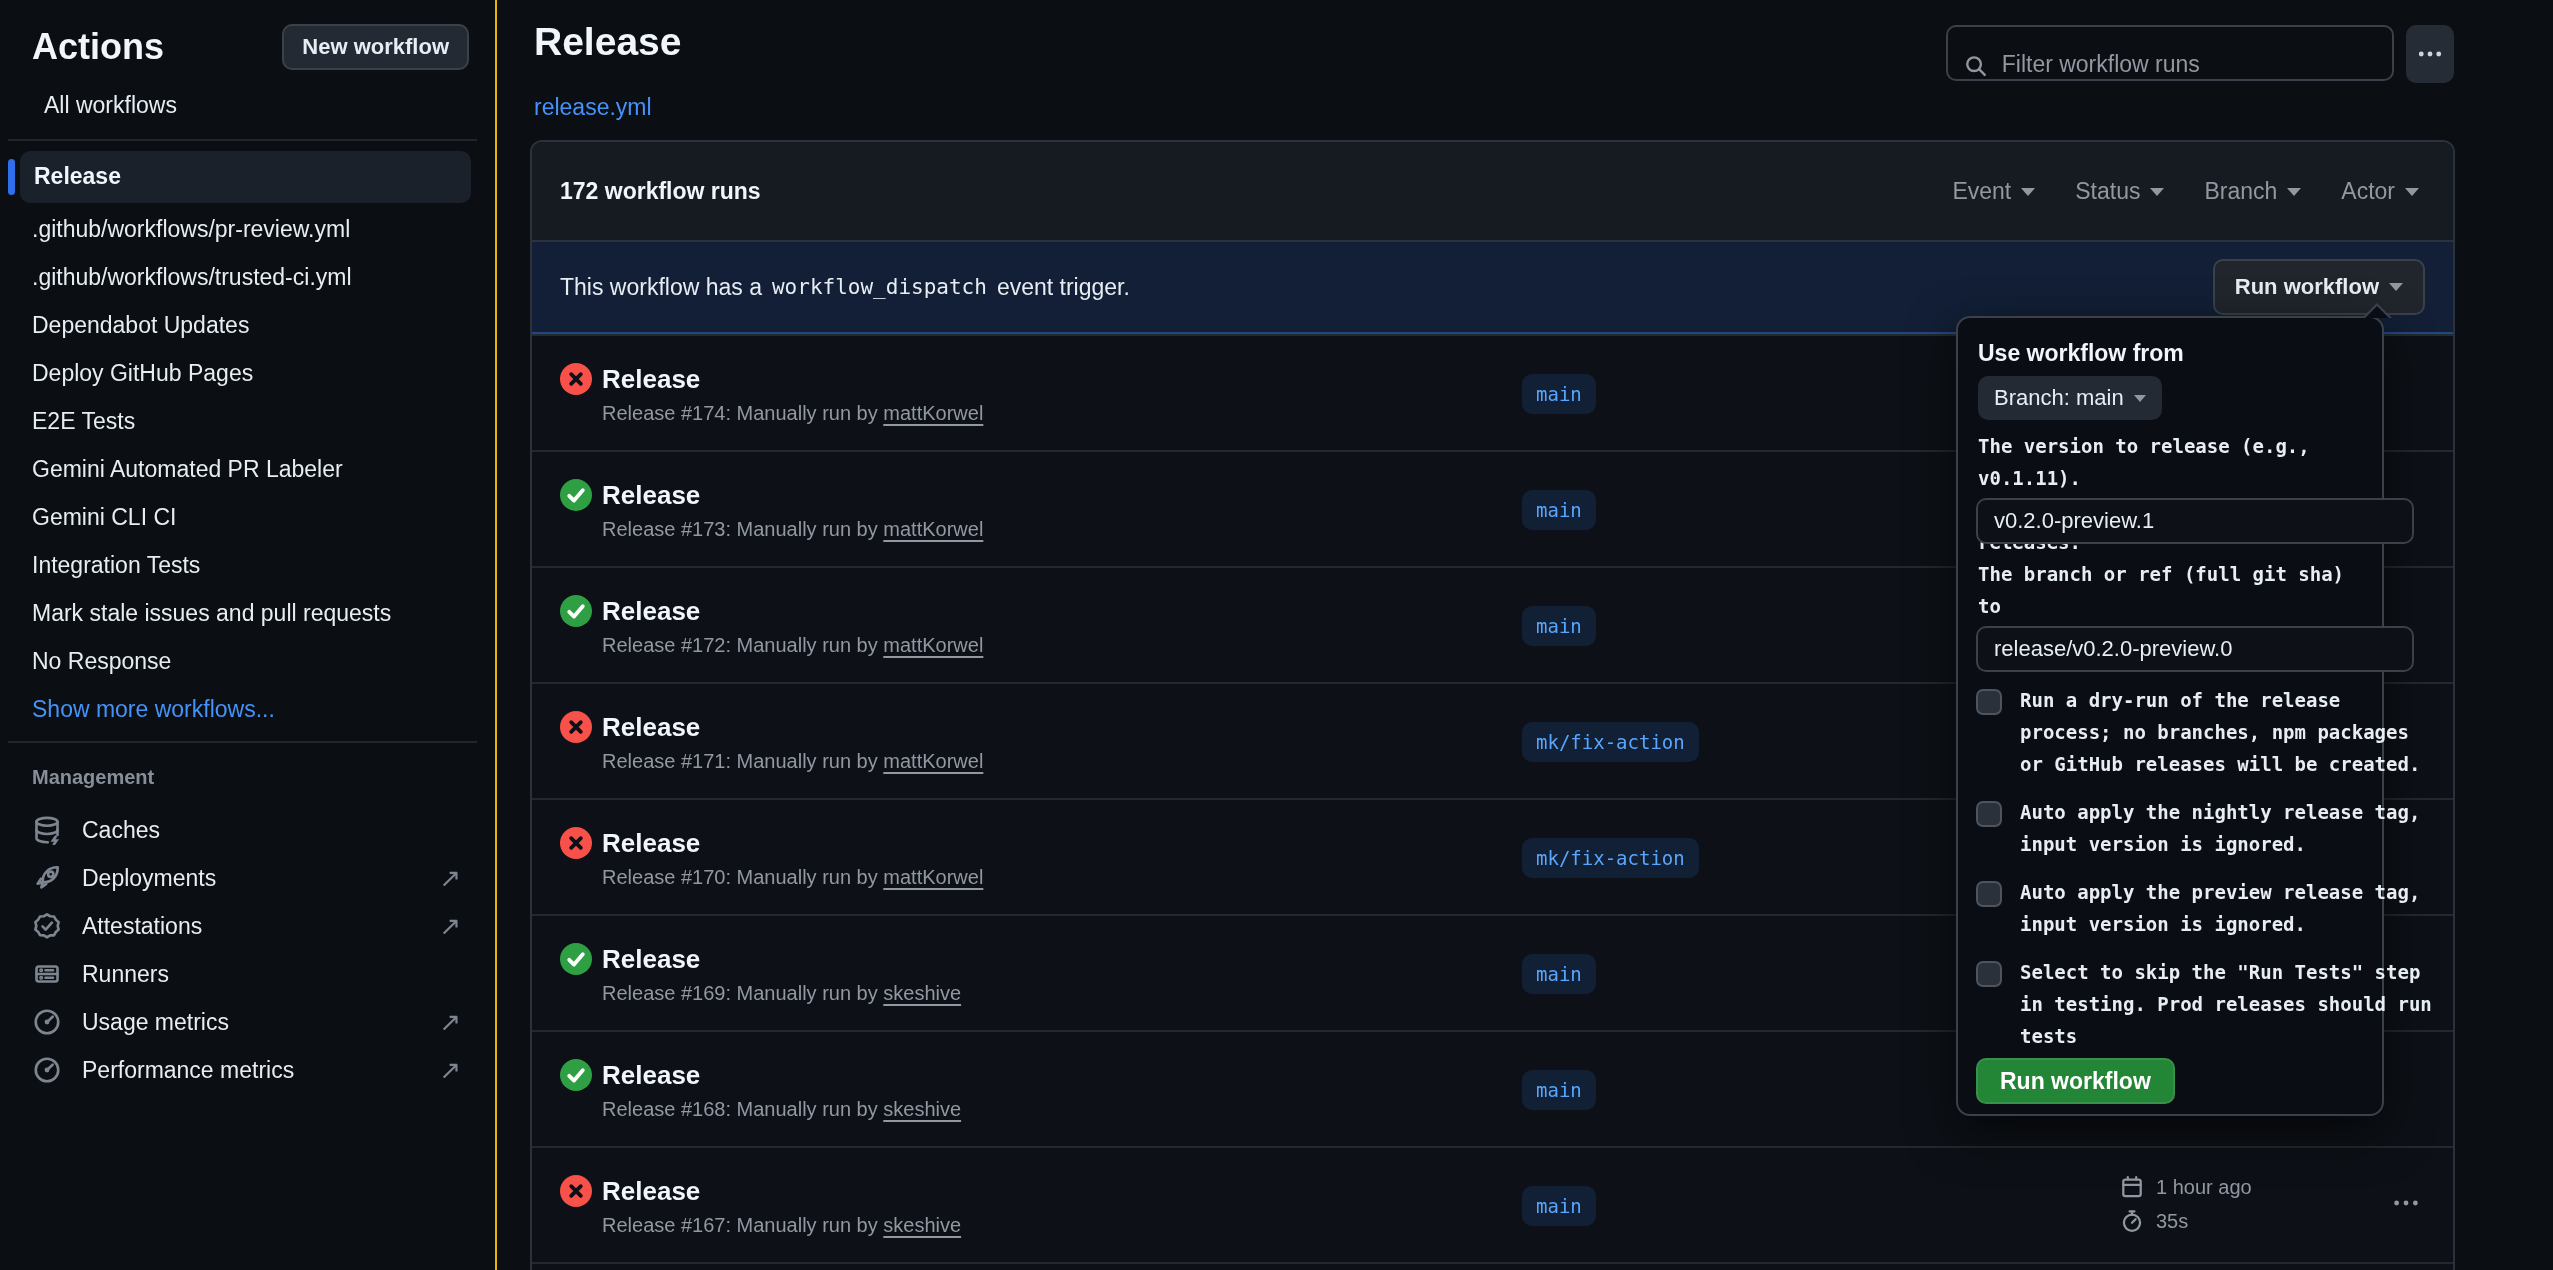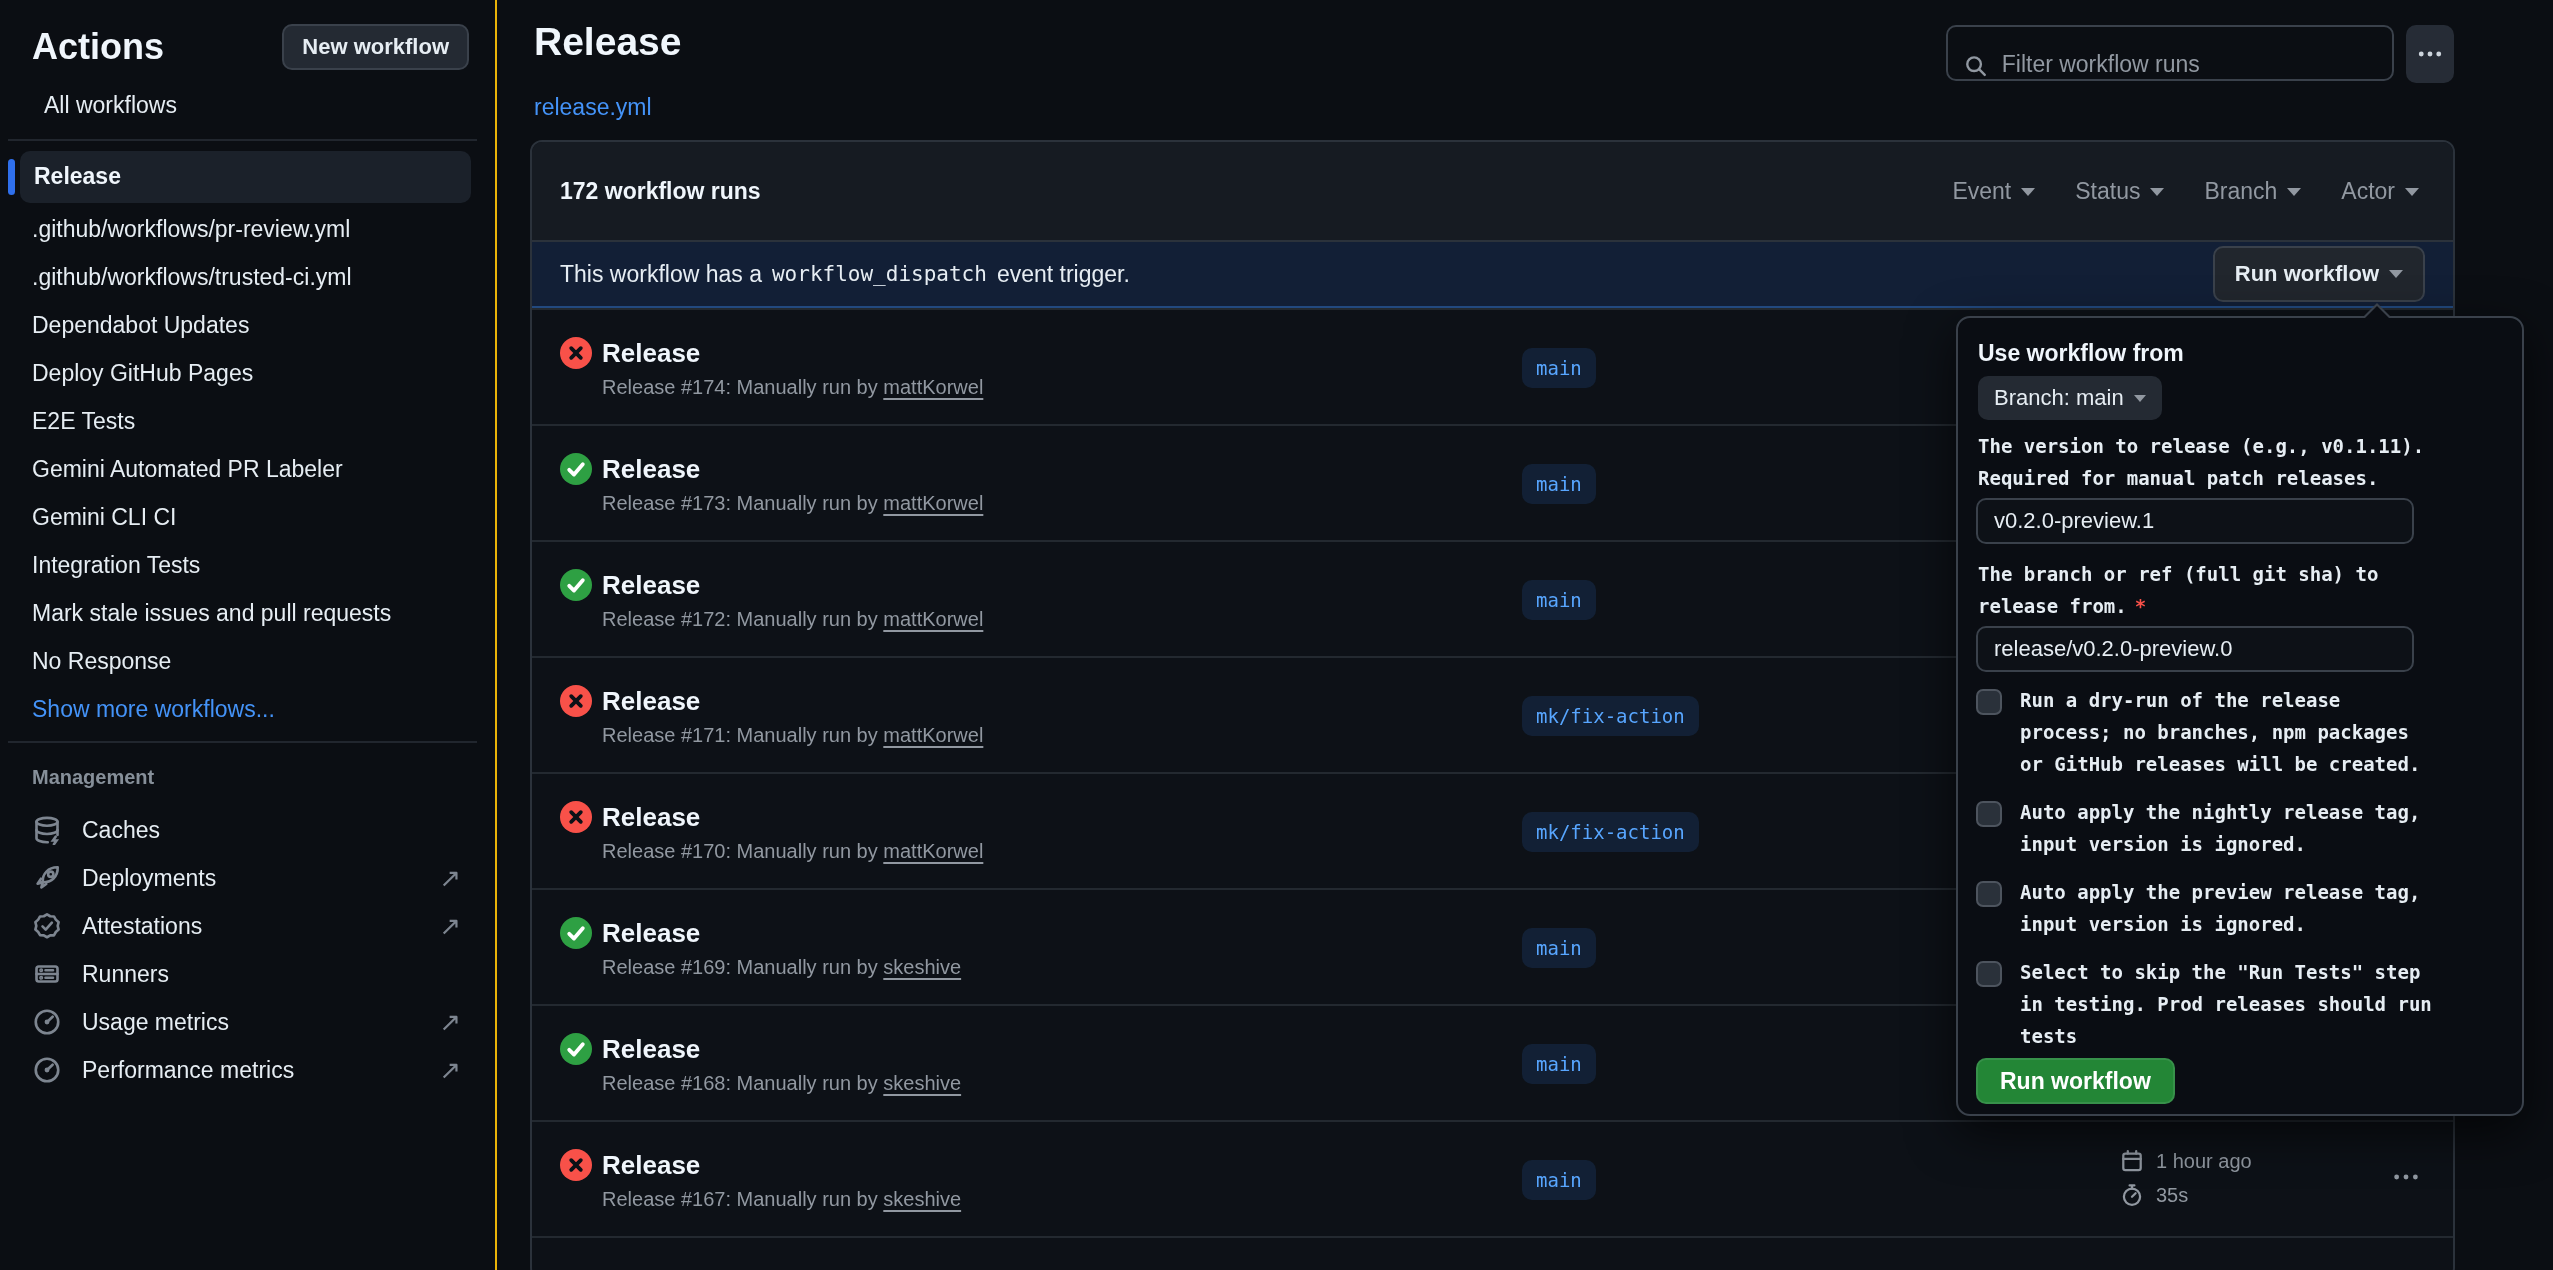--- a/index.html
+++ b/index.html
@@ -48,21 +48,21 @@
   .runs-container { position:absolute; left:530px; top:140px; width:1925px; height:1140px;
     border:2px solid #2b323b; border-radius:12px; background:#0d1117; overflow:hidden; }
   .runs-header { height:100px; background:#161b22; border-bottom:2px solid #2b323b;
     display:flex; align-items:center; padding:0 28px; }
   .runs-count { font-size:23px; font-weight:bold; color:#f0f6fc; }
   .runs-filters { margin-left:auto; display:flex; gap:40px; padding-right:6px; }
   .filter-dd { font-size:23px; color:#9198a1; cursor:pointer; white-space:nowrap; }
   .caret { display:inline-block; width:0; height:0; border-left:7px solid transparent;
     border-right:7px solid transparent; border-top:8px solid currentColor; margin-left:10px; vertical-align:middle; }
 
-  .dispatch-banner { height:66px; background:#121f36; border-bottom:2px solid #22497f;
+  .dispatch-banner { height:92px; background:#121f36; border-bottom:2px solid #22497f;
     display:flex; align-items:center; padding:0 28px; font-size:23px; color:#e6edf3; }
   .banner-code { font-family:"DejaVu Sans Mono", monospace; font-size:21px; margin:0 10px; }
   .banner-after { margin-left:0; }
   .run-dd-btn { margin-left:auto; height:56px; padding:0 20px; background:#21262d;
     border:2px solid #3a414b; border-radius:10px; color:#e6edf3; font-size:22px; font-weight:600;
     display:flex; align-items:center; cursor:pointer; }
   .run-dd-btn .caret { color:#9198a1; }
 
   .run-row { position:relative; height:116px; border-top:2px solid #232930; }
   .run-row:first-of-type { border-top:none; }
@@ -75,21 +75,21 @@
   .run-sub .actor { text-decoration:underline; text-underline-offset:4px; cursor:pointer; }
   .branch-badge { position:absolute; left:990px; top:38px; height:40px; line-height:40px; padding:0 14px;
     background:rgba(56,139,253,0.13); border-radius:10px; color:#58a6ff; font-size:19px;
     font-family:"DejaVu Sans Mono", monospace; cursor:pointer; }
   .run-meta { position:absolute; left:1588px; top:22px; font-size:20px; color:#9198a1; }
   .meta-line { display:flex; align-items:center; gap:12px; height:34px; }
   .row-kebab { position:absolute; left:1846px; top:40px; width:56px; text-align:center;
     color:#9198a1; cursor:pointer; }
 
   
-  .dispatch-panel { position:absolute; left:1956px; top:316px; width:568px; height:800px;
+  .dispatch-panel { position:absolute; left:1956px; top:316px; width:428px; height:800px;
     background:#0a0d13; border:2px solid #3a414b; border-radius:14px; z-index:50;
     box-shadow:0 16px 48px rgba(0,0,0,0.65); }
   .panel-caret { position:absolute; top:-15px; left:404px; width:0; height:0;
     border-left:15px solid transparent; border-right:15px solid transparent; border-bottom:15px solid #3a414b; }
   .panel-caret::after { content:""; position:absolute; left:-12px; top:3px; width:0; height:0;
     border-left:12px solid transparent; border-right:12px solid transparent; border-bottom:12px solid #0a0d13; }
   .panel-heading { position:absolute; left:20px; top:22px; font-size:23px; font-weight:bold; color:#f0f6fc; }
   .branch-select-btn { position:absolute; left:20px; top:58px; height:44px; padding:0 16px;
     background:#242a33; border-radius:10px; border:none; color:#e6edf3; font-size:22px;
     display:flex; align-items:center; cursor:pointer; }

